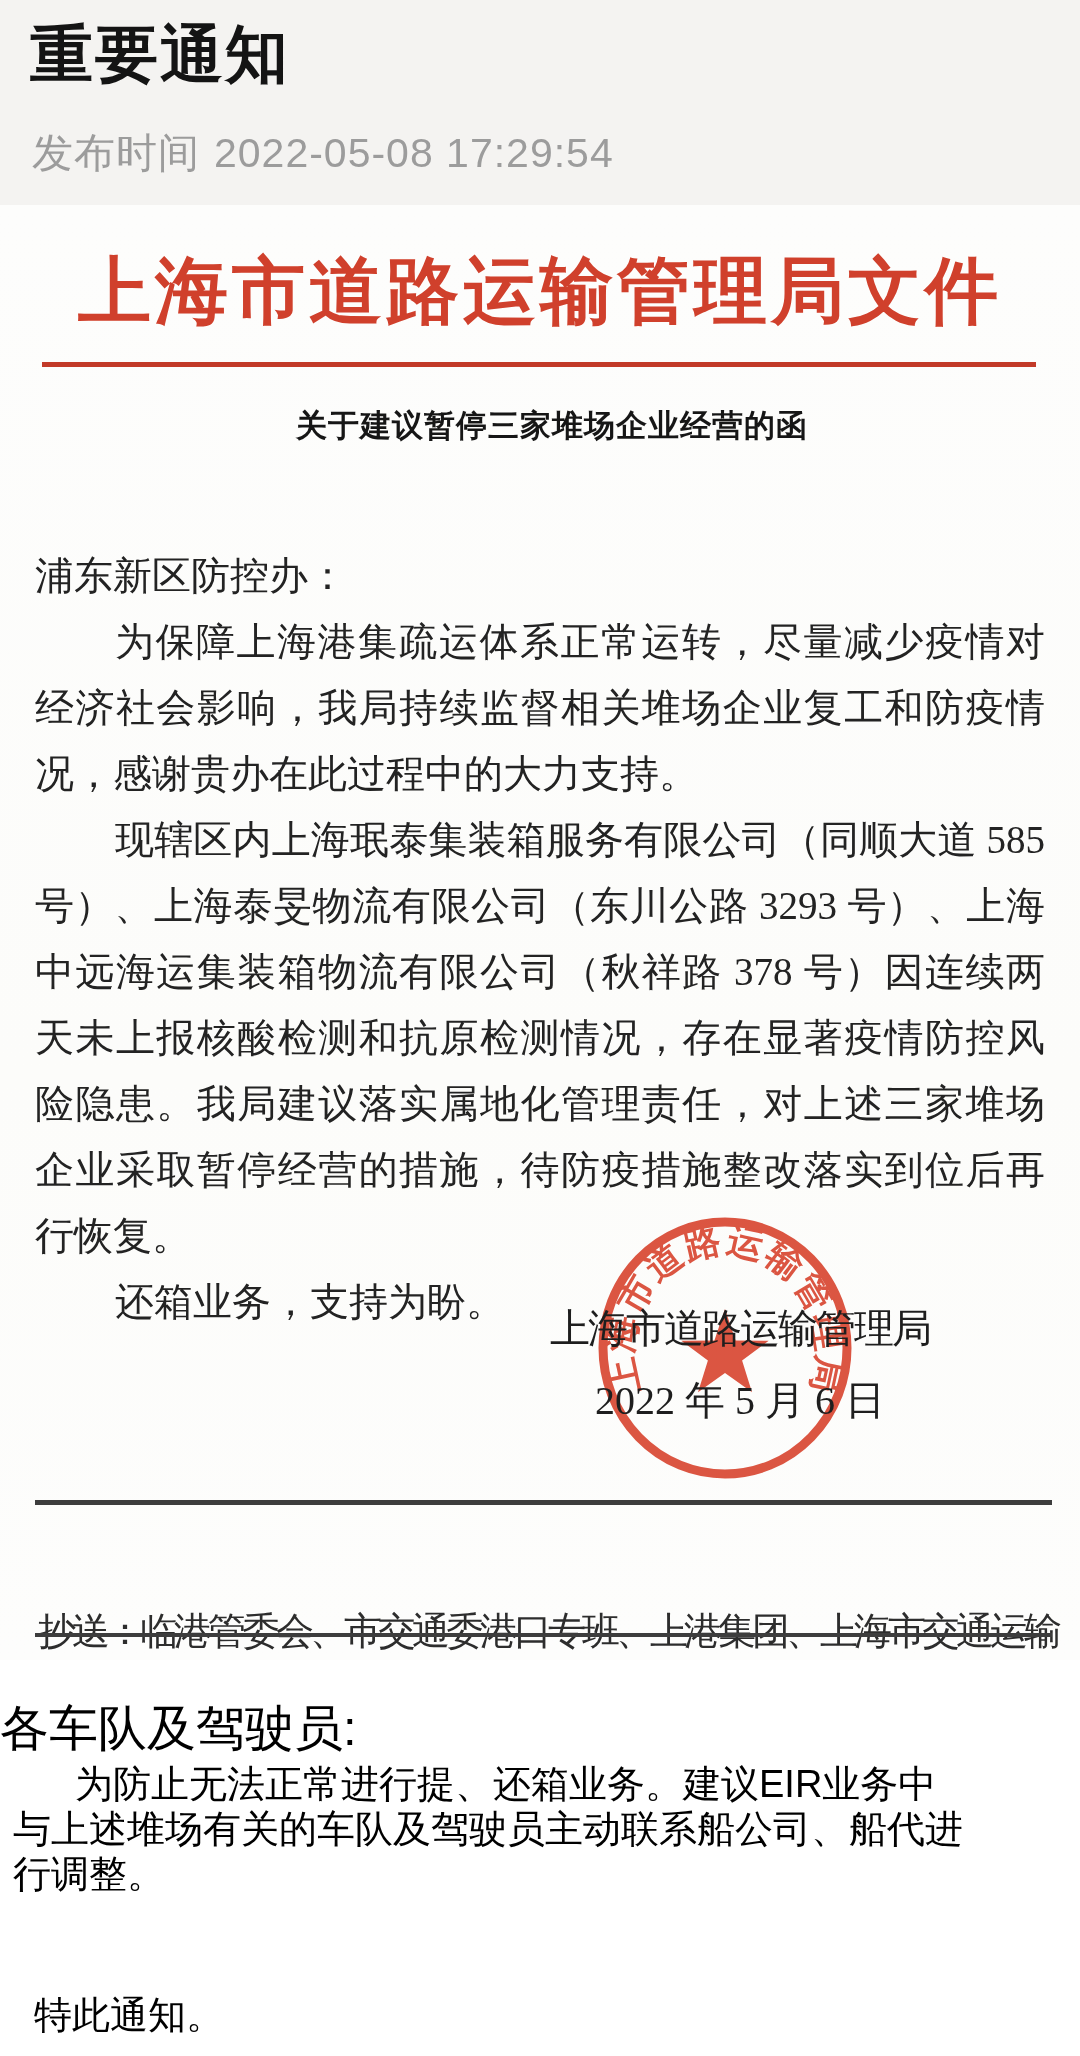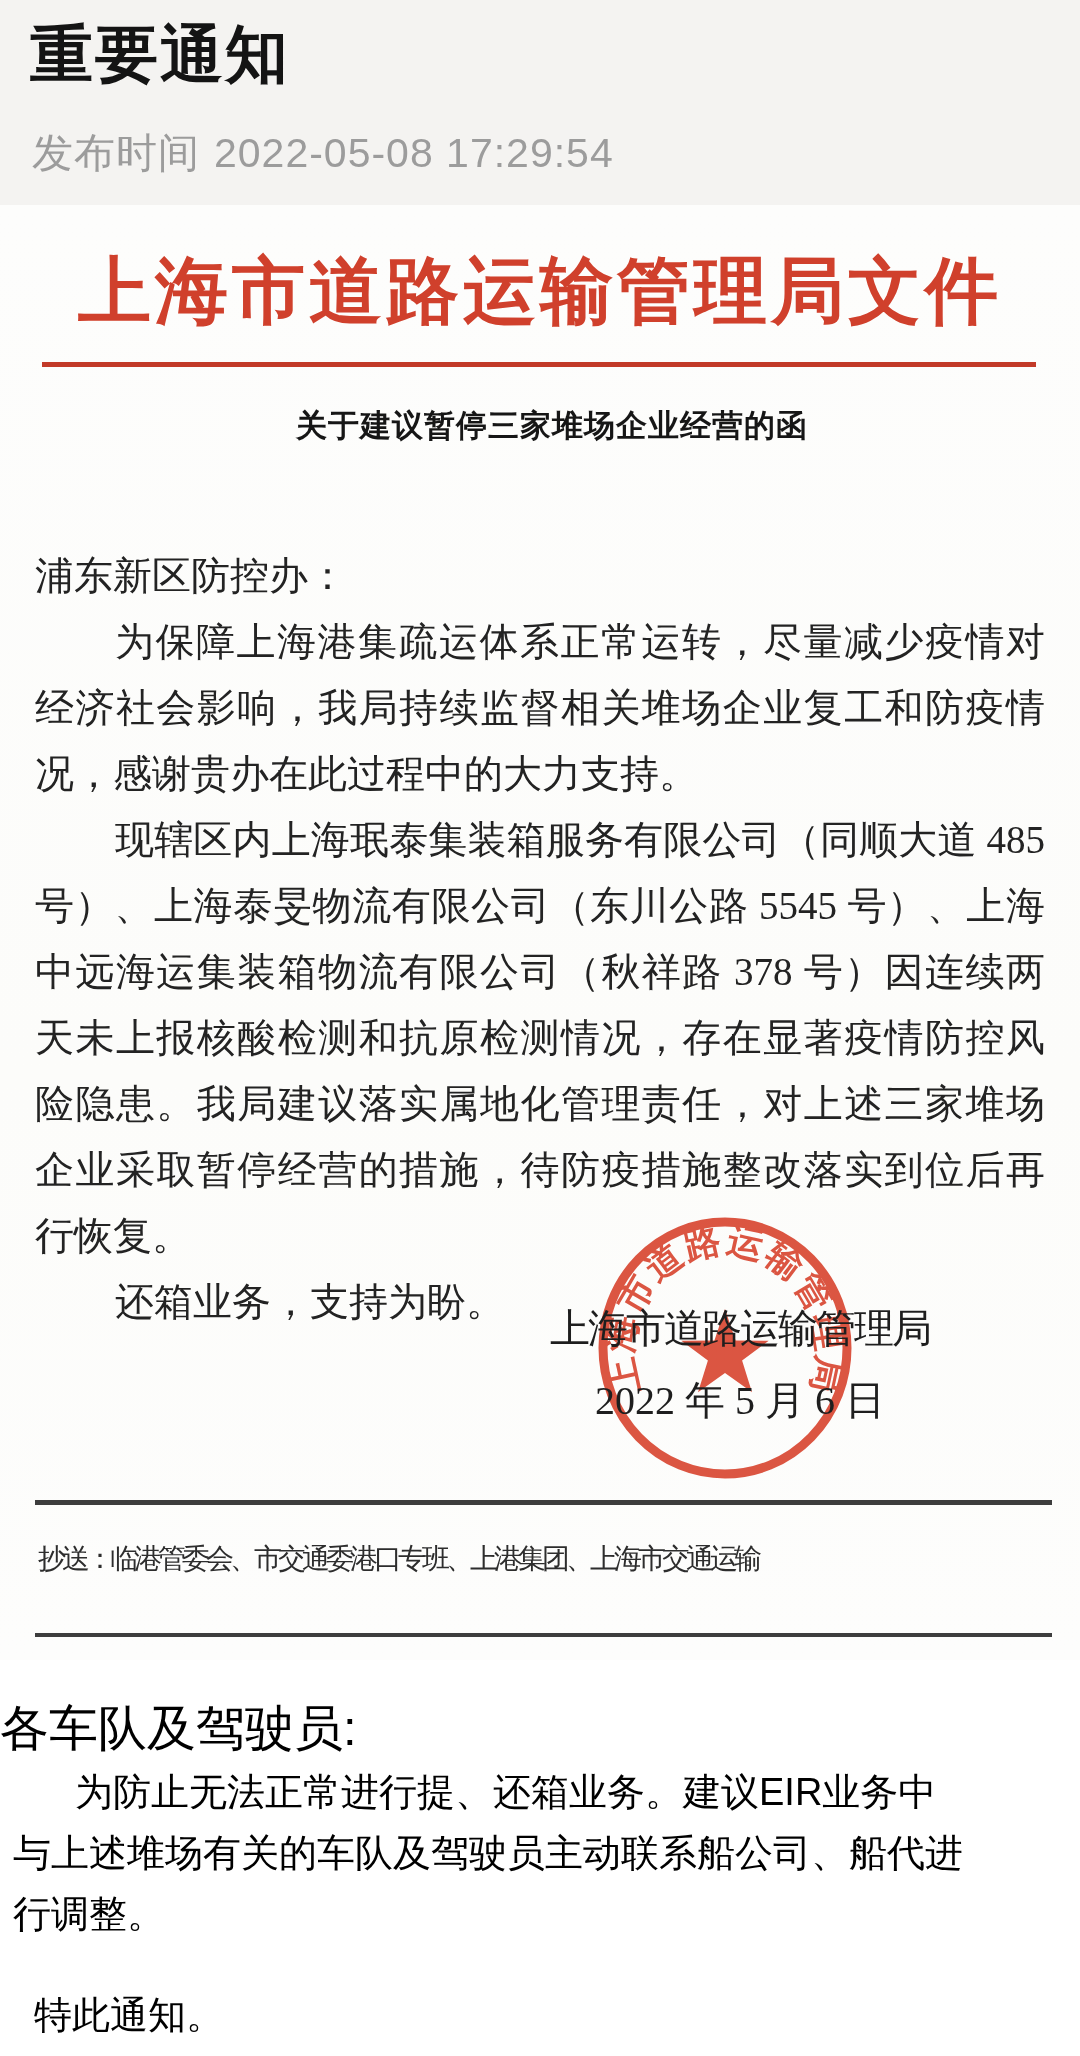--- a/index.html
+++ b/index.html
@@ -44,29 +44,29 @@
   .seal text{font-family:"Liberation Serif",serif;font-weight:bold;}
   .sign{
     position:absolute;left:540px;top:1100px;width:400px;z-index:2;
     text-align:center;font-size:40px;letter-spacing:-2px;line-height:48px;color:#1e1e1e;
   }
   .sign .sign-date{margin-top:24px;letter-spacing:0;}
   .hr{position:absolute;left:35px;right:28px;background:#3d3d3d;}
   .hr-top{top:1295px;height:5px;}
   .hr-bottom{top:1428px;height:4px;}
   .cc{
-    position:absolute;left:38px;right:30px;top:1322px;
-    font-size:28px;letter-spacing:-4px;line-height:64px;color:#2d2d2d;
+    position:absolute;left:38px;right:30px;top:1394px;
+    font-size:38px;letter-spacing:-4px;line-height:64px;color:#2d2d2d;
   }
   .cc div{white-space:nowrap;}
   
   .notice{position:absolute;top:1660px;left:0;width:1080px;height:396px;background:#ffffff;color:#000000;}
   .notice p{margin:0;}
   .n-salutation{position:absolute;left:0;top:36px;font-size:49px;}
-  .n-body{position:absolute;left:13px;top:102px;width:952px;font-size:38px;line-height:61px;text-indent:62px;}
+  .n-body{position:absolute;left:13px;top:102px;width:952px;font-size:38px;line-height:45px;text-indent:62px;}
   .n-closing{position:absolute;left:34px;top:330px;font-size:38px;}
 </style>
 </head>
 <body>
 
 <div class="page">
 
   <header class="app-header">
     <h1 class="article-title">重要通知</h1>
     <div class="pub">
@@ -75,21 +75,21 @@
   </header>
 
   <section class="doc">
     <div class="masthead">上海市道路运输管理局文件</div>
     <div class="redline"></div>
     <h2 class="doc-title">关于建议暂停三家堆场企业经营的函</h2>
 
     <div class="doc-body">
       <p class="salutation">浦东新区防控办：</p>
       <p class="para">为保障上海港集疏运体系正常运转，尽量减少疫情对经济社会影响，我局持续监督相关堆场企业复工和防疫情况，感谢贵办在此过程中的大力支持。</p>
-      <p class="para">现辖区内上海珉泰集装箱服务有限公司（同顺大道 485 号）、上海泰旻物流有限公司（东川公路 5545 号）、上海中远海运集装箱物流有限公司（秋祥路 378 号）因连续两天未上报核酸检测和抗原检测情况，存在显著疫情防控风险隐患。我局建议落实属地化管理责任，对上述三家堆场企业采取暂停经营的措施，待防疫措施整改落实到位后再行恢复。</p>
+      <p class="para">现辖区内上海珉泰集装箱服务有限公司（同顺大道 585 号）、上海泰旻物流有限公司（东川公路 3293 号）、上海中远海运集装箱物流有限公司（秋祥路 378 号）因连续两天未上报核酸检测和抗原检测情况，存在显著疫情防控风险隐患。我局建议落实属地化管理责任，对上述三家堆场企业采取暂停经营的措施，待防疫措施整改落实到位后再行恢复。</p>
       <p class="para">还箱业务，支持为盼。</p>
     </div>
 
     <svg class="seal" viewBox="0 0 320 290" xmlns="http://www.w3.org/2000/svg">
       <defs>
         <path id="sealArc" d="M 76.6 187.4 A 92 98 0 1 1 243.4 187.4" fill="none"></path>
       </defs>
       <ellipse cx="160" cy="143" rx="122" ry="126" fill="none" stroke="#d8442e" stroke-width="9"></ellipse>
       <text font-size="36" fill="#d8442e" letter-spacing="2">
         <textPath href="#sealArc" startOffset="50%" text-anchor="middle">上海市道路运输管理局</textPath>

